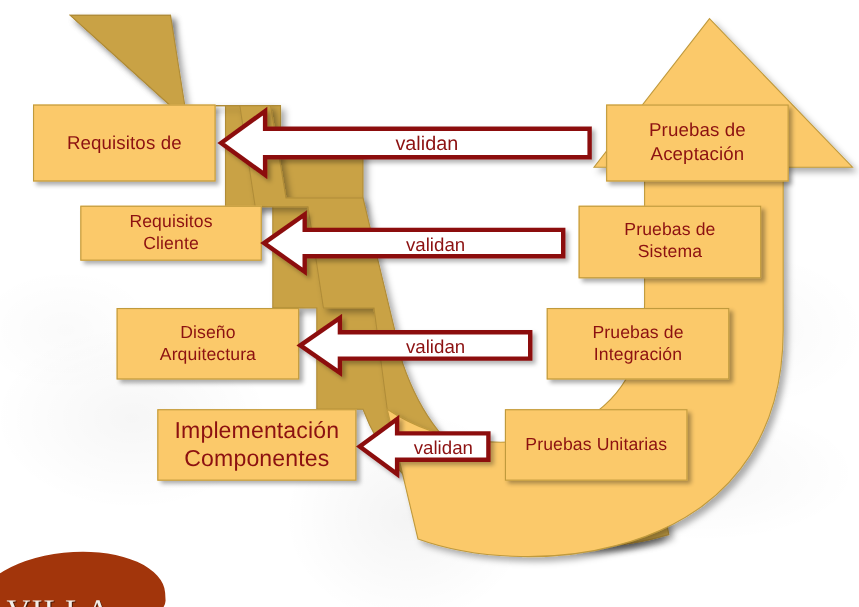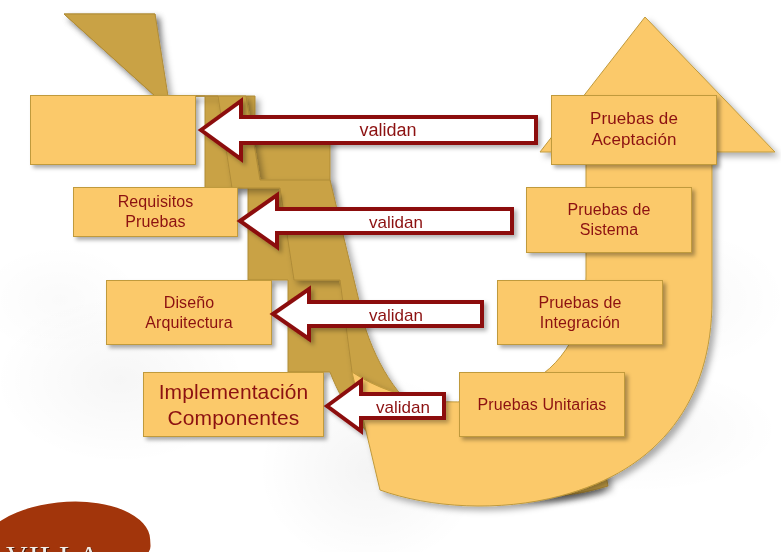--- a/index.html
+++ b/index.html
@@ -137,27 +137,28 @@
                C 400,404 470,412 520,388
                C 566,366 586,326 586,276
                L 586,152
                L 540,152
                Z" fill="#FBC96A" stroke="#C09A3C" stroke-width="1"></path>
     </g>
   </svg>
 
   <div class="node" style="left:30px;  top:95px;  width:166px; height:70px; font-size:17px;">
     <div>
+      <span>Requisitos de</span>
     </div>
   </div>
 
   <div class="node" style="left:73px; top:187px; width:165px; height:50px; font-size:16px;">
     <div>
       <span>Requisitos</span>
-      <span>Pruebas</span>
+      <span>Cliente</span>
     </div>
   </div>
 
   <div class="node" style="left:106px; top:280px; width:166px; height:65px; font-size:16px;">
     <div>
       <span>Diseño</span>
       <span>Arquitectura</span>
     </div>
   </div>
 

